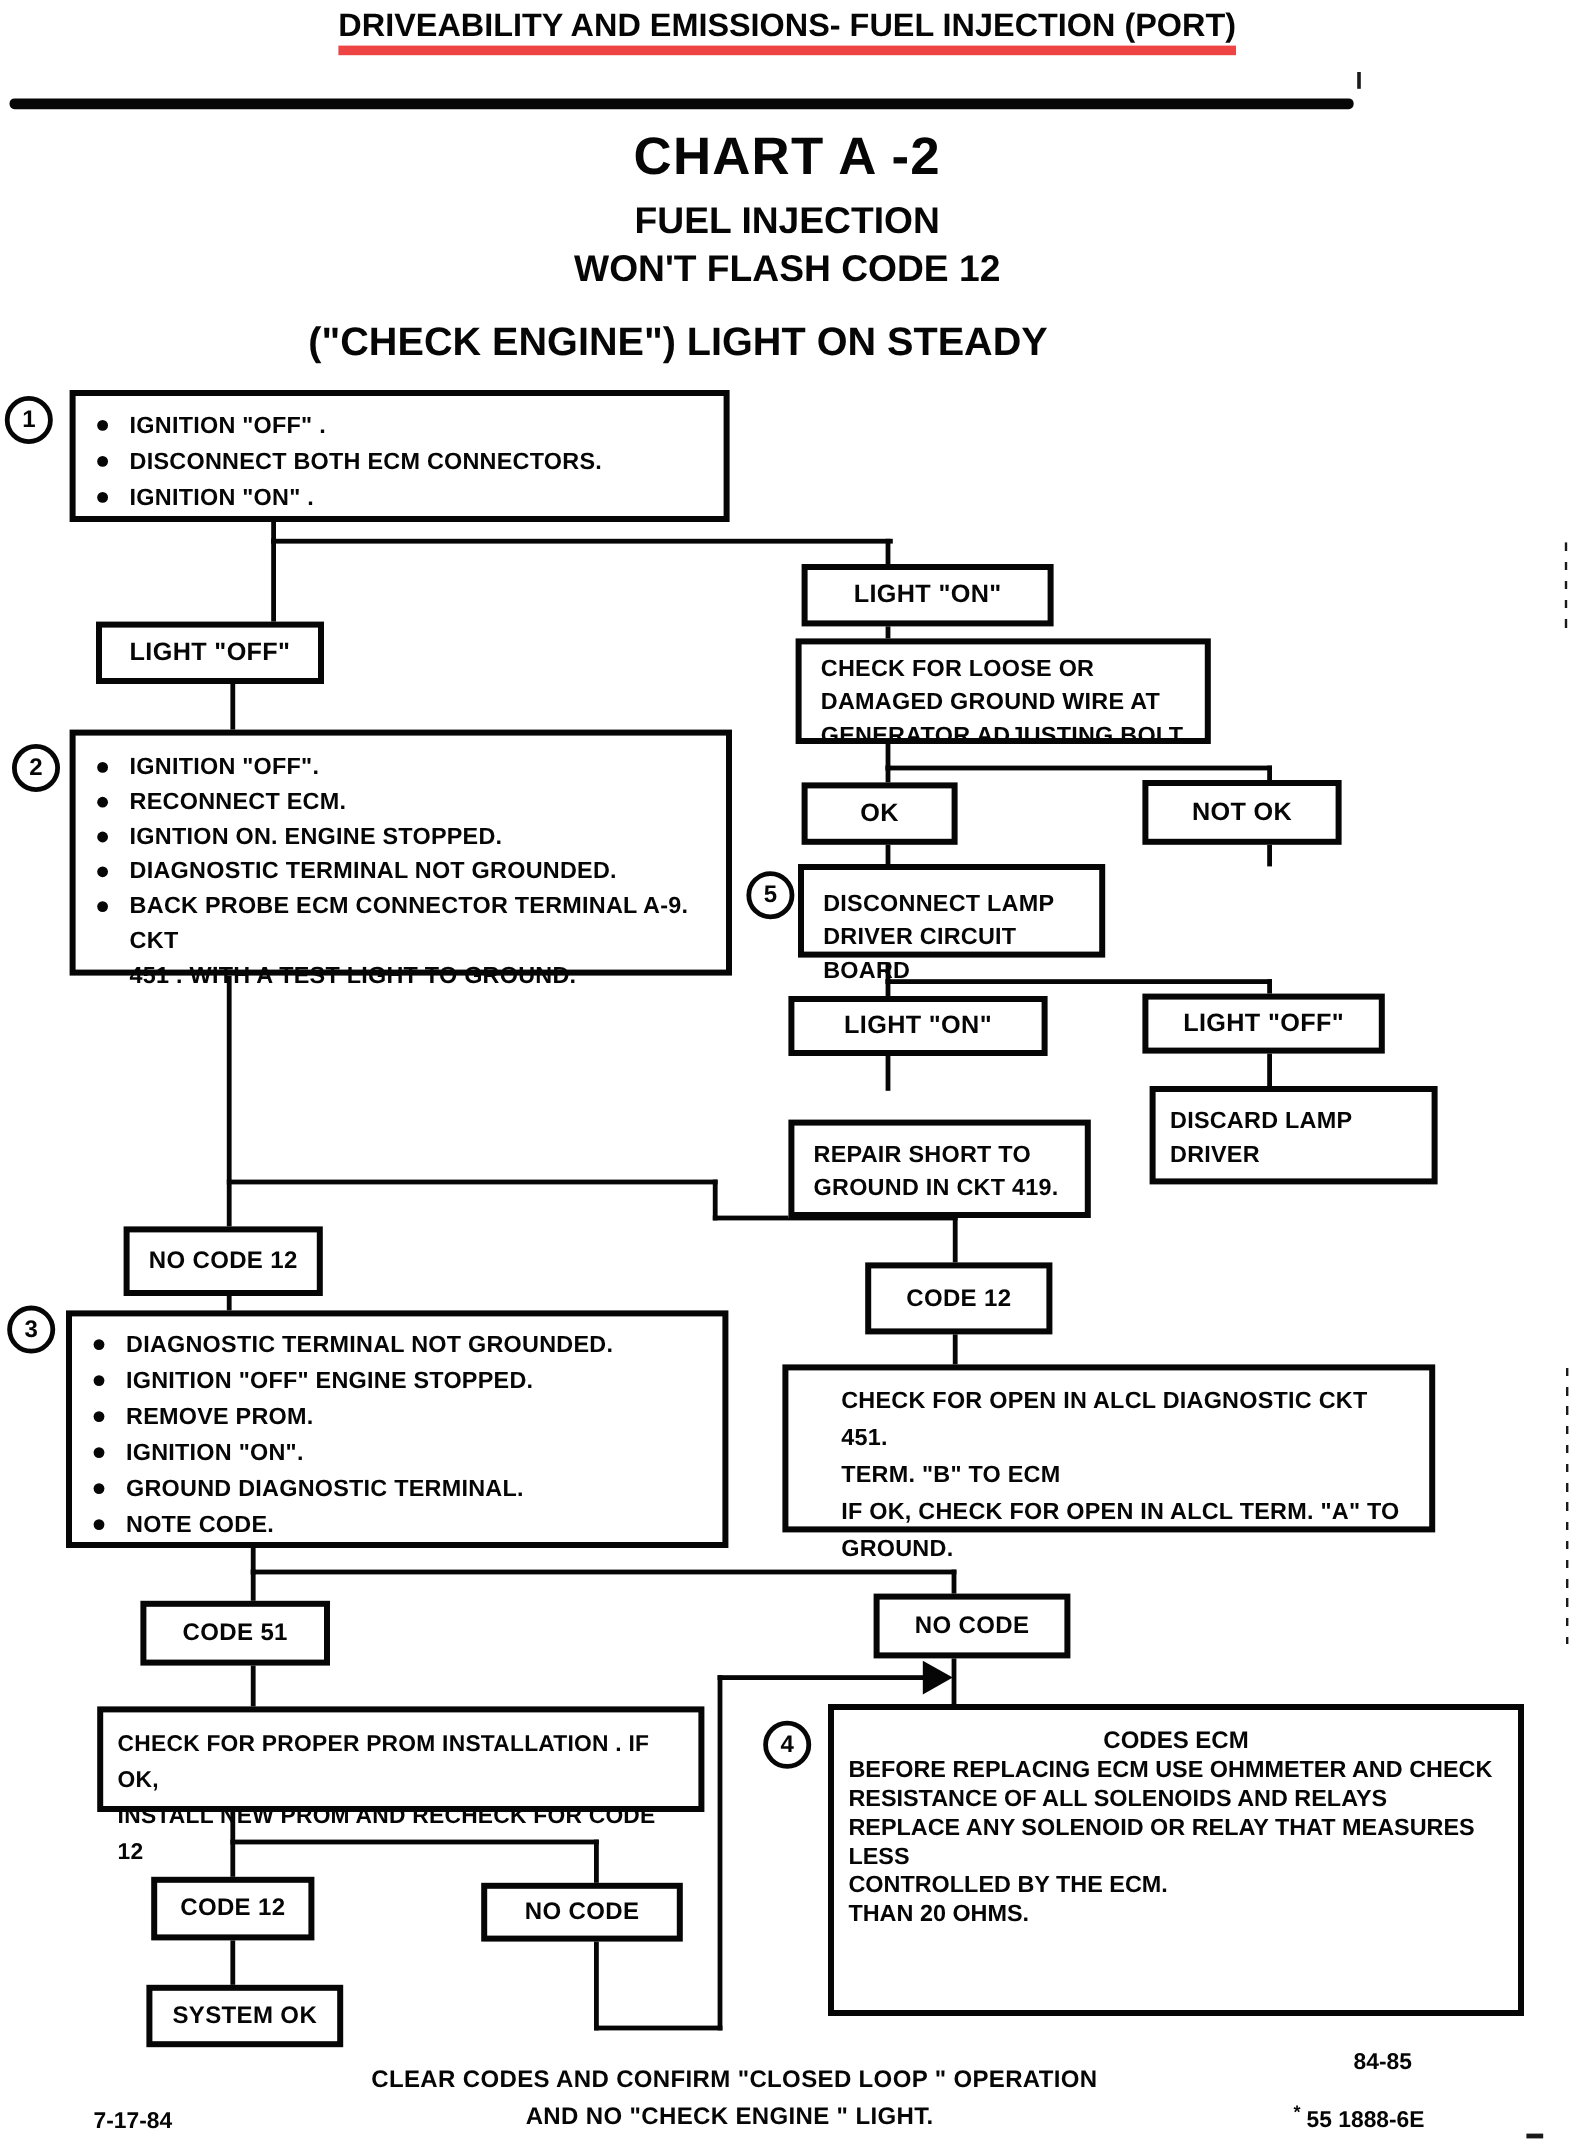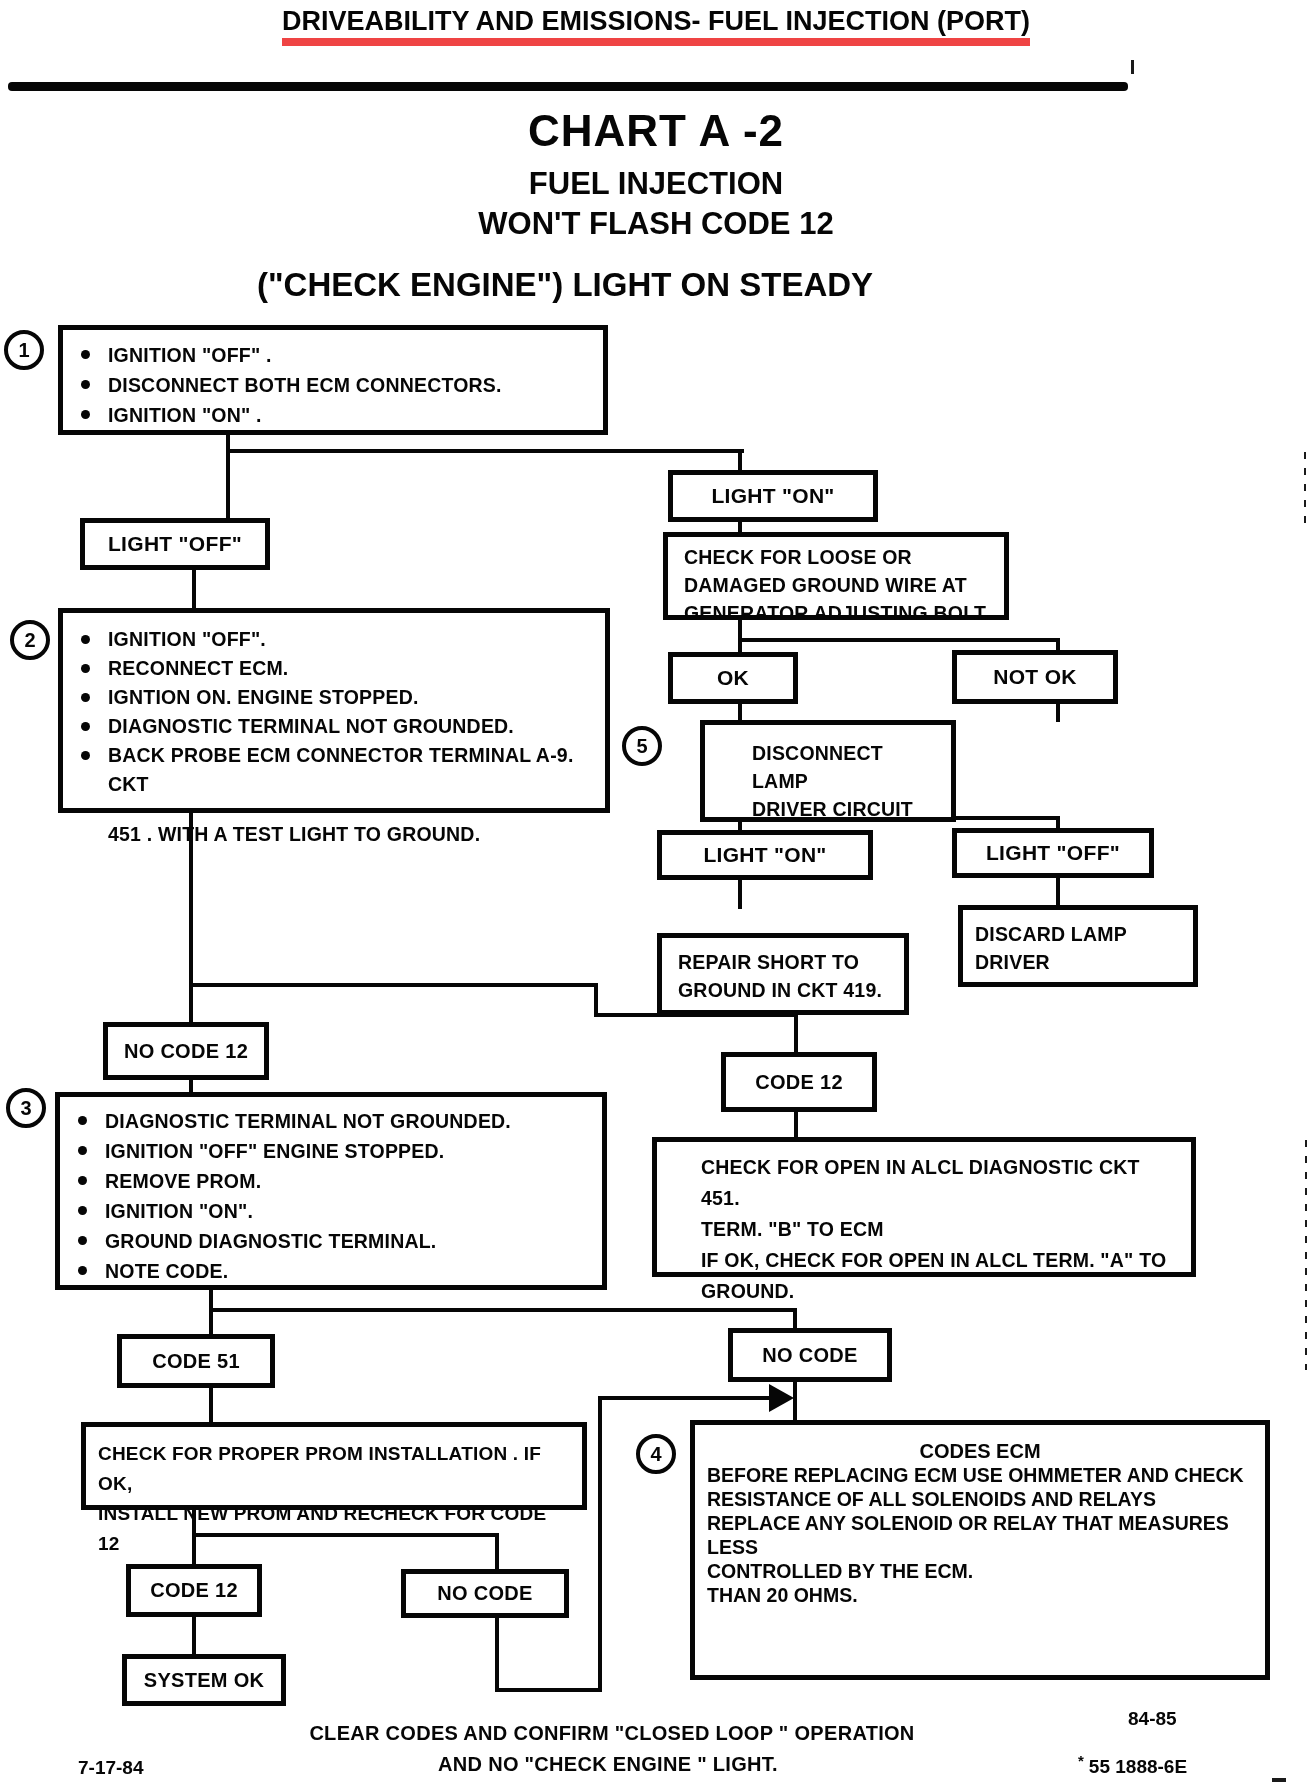--- a/index.html
+++ b/index.html
@@ -24,21 +24,21 @@
   .hl{position:absolute;height:4px;background:#060606;}
   .circ{
     position:absolute;width:40px;height:40px;border:4px solid #060606;border-radius:50%;
     background:#fff;box-sizing:border-box;display:flex;align-items:center;justify-content:center;
     font-size:20px;font-weight:bold;z-index:3;
   }
   .bullets{padding:10px 10px 0 18px;}
   .bullet{display:flex;align-items:flex-start;}
   .dot{flex:0 0 9px;width:9px;height:9px;border-radius:50%;background:#060606;margin-top:10px;margin-right:18px;}
   .btxt{font-size:19.5px;font-weight:bold;line-height:30px;letter-spacing:0.2px;}
-  .cont{padding-left:27px;font-size:19.5px;font-weight:bold;line-height:30px;letter-spacing:0.2px;margin-top:21px;}
+  .cont{padding-left:27px;font-size:19.5px;font-weight:bold;line-height:30px;letter-spacing:0.2px;}
   .lines{padding:12px 10px 0 16px;}
   .lines div{font-size:19.5px;font-weight:bold;line-height:28px;letter-spacing:0.2px;}
   .arrowhead{
     position:absolute;width:0;height:0;
     border-top:14px solid transparent;border-bottom:14px solid transparent;
     border-left:25px solid #060606;
   }
   .ftr-note{position:absolute;text-align:center;font-size:20px;font-weight:bold;letter-spacing:0.3px;}
   .ftr-sm{position:absolute;font-size:19px;font-weight:bold;}
   .star{font-size:15px;vertical-align:super;margin-right:5px;}
@@ -172,21 +172,21 @@
           <span class="btxt" style="line-height:29px;">DIAGNOSTIC TERMINAL NOT GROUNDED.</span>
         </div>
       <div class="bullet">
           <span class="dot"></span>
           <span class="btxt" style="line-height:29px;">BACK PROBE ECM CONNECTOR TERMINAL A-9. CKT</span>
         </div>
       <div class="cont" style="line-height:29px;">451 . WITH A TEST LIGHT TO GROUND.</div>
     </div>
   </div>
 
-  <div class="b" style="left:700px;top:720px;width:256px;height:102px;padding-left:31px;">
+  <div class="b" style="left:665px;top:720px;width:256px;height:78px;">
     <div class="lines" style="padding-top:14px;">
       <div>DISCONNECT LAMP</div>
       <div>DRIVER CIRCUIT BOARD</div>
     </div>
   </div>
 
   <div class="b sb" style="left:657px;top:830px;width:216px;height:50px;">
       <span>LIGHT "ON"</span>
     </div>
   <div class="b sb" style="left:952px;top:828px;width:202px;height:50px;">

